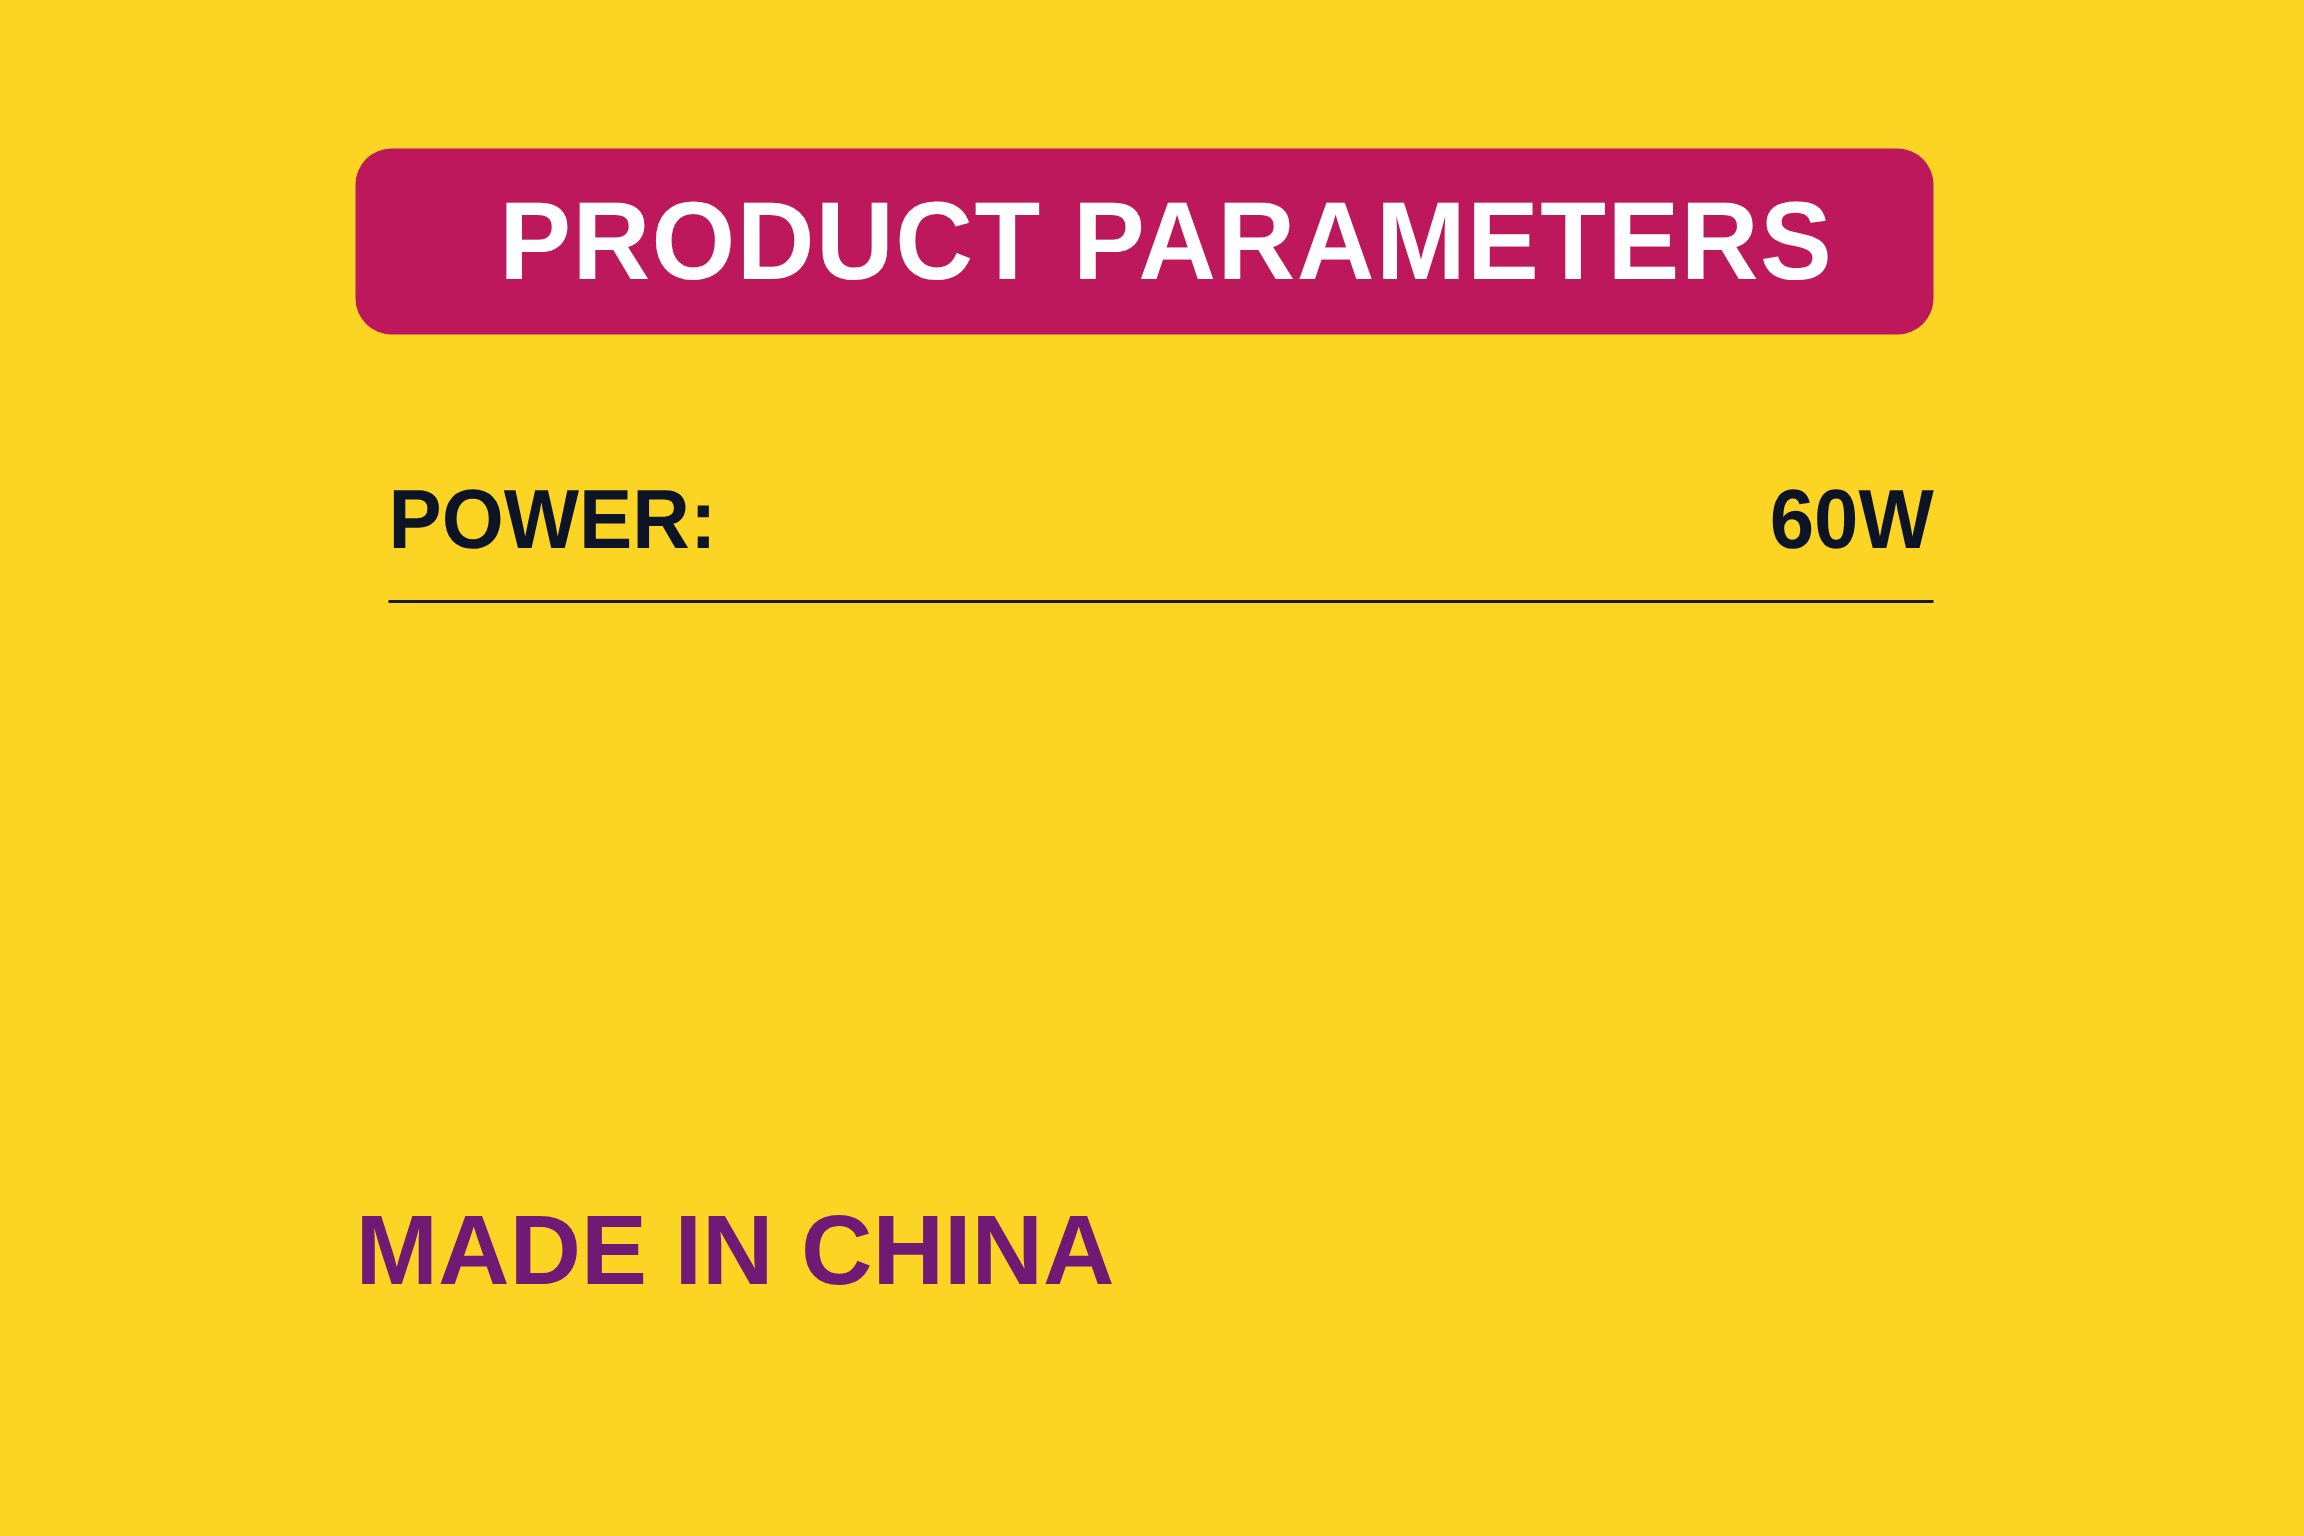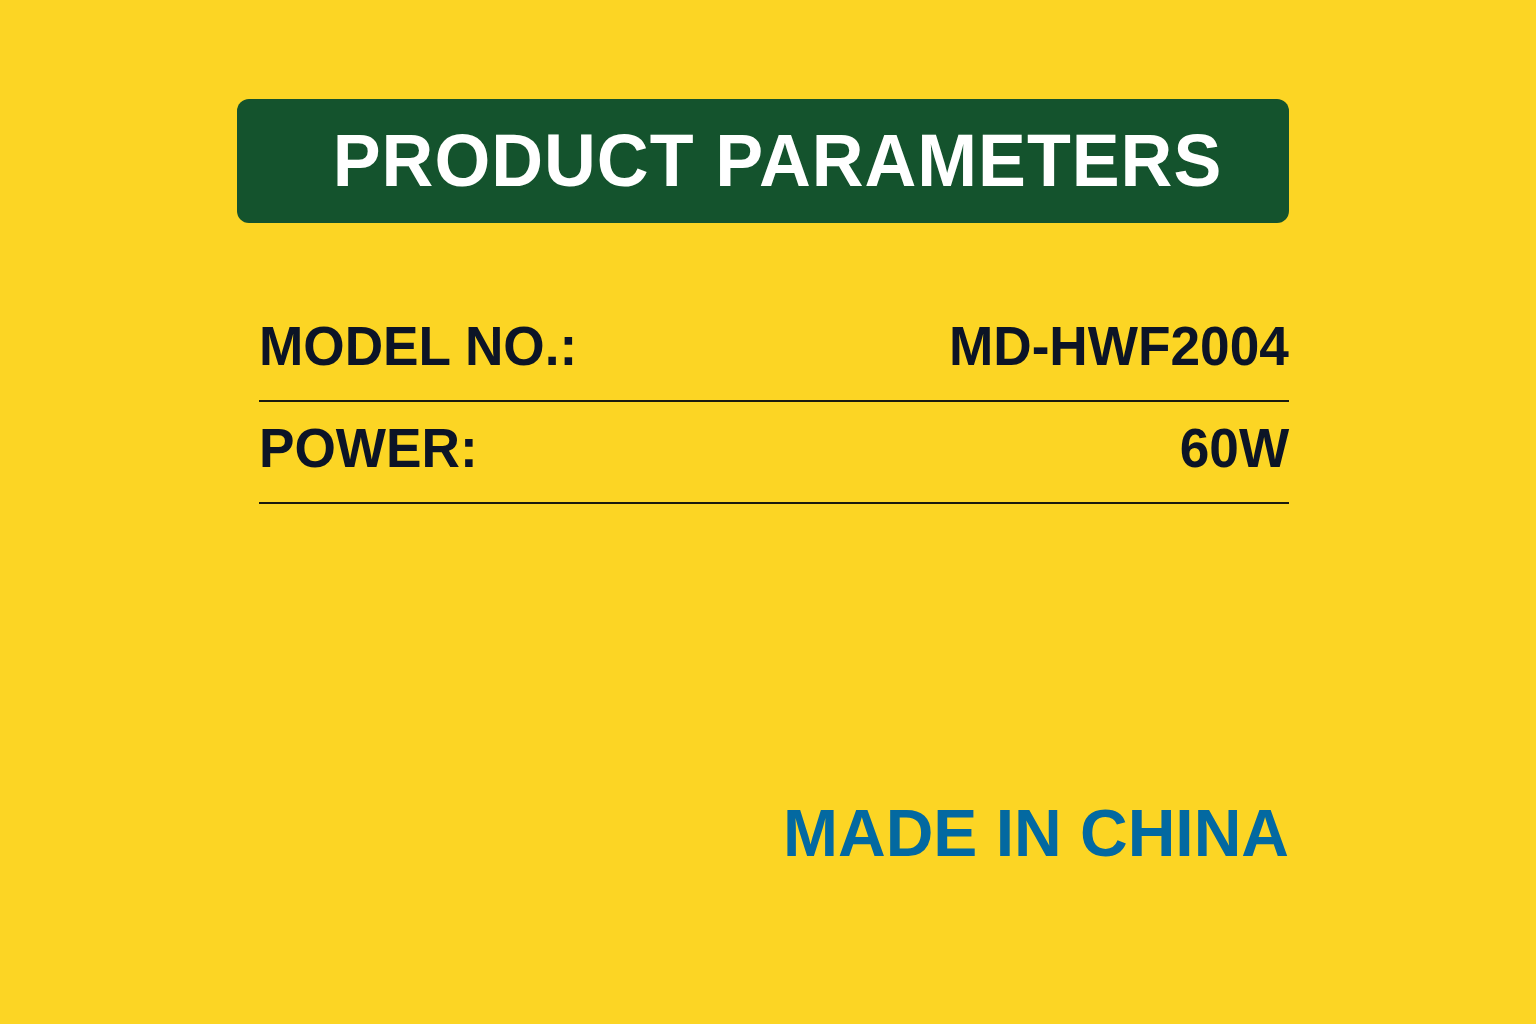--- a/index.html
+++ b/index.html
@@ -22,22 +22,22 @@
     box-sizing: border-box;
   }
 
   
   .header-banner {
     position: absolute;
     left: 237px;
     top: 99px;
     width: 1052px;
     height: 124px;
-    background: #14532d;
-    border-radius: 12px;
+    background: #be185d;
+    border-radius: 24px;
     display: flex;
     align-items: center;
     justify-content: center;
     box-sizing: border-box;
     padding-left: 28px;
   }
 
   .header-title {
     color: #FFFFFF;
     font-family: "Liberation Sans", sans-serif;
@@ -92,44 +92,40 @@
     padding-top: 18px;
     text-align: right;
   }
 
   
   .footer-origin {
     position: absolute;
     left: 237px;
     top: 800px;
     width: 1052px;
-    text-align: right;
-    color: #0369a1;
+    text-align: left;
+    color: #701a75;
     font-family: "Liberation Sans", sans-serif;
     font-weight: bold;
     font-size: 66px;
     line-height: 1;
     white-space: nowrap;
   }
 </style>
 </head>
 <body>
 
 <div class="label-card">
 
   <div class="header-banner">
     <div class="header-title">PRODUCT PARAMETERS</div>
   </div>
 
   <div class="spec-table">
 
-    <div class="spec-row divided">
-      <span class="spec-label">MODEL NO.:</span>
-      <span class="spec-value">MD-HWF2004</span>
-    </div>
 
     <div class="spec-row divided">
       <span class="spec-label">POWER:</span>
       <span class="spec-value">60W</span>
     </div>
 
 
 
   </div>
 

